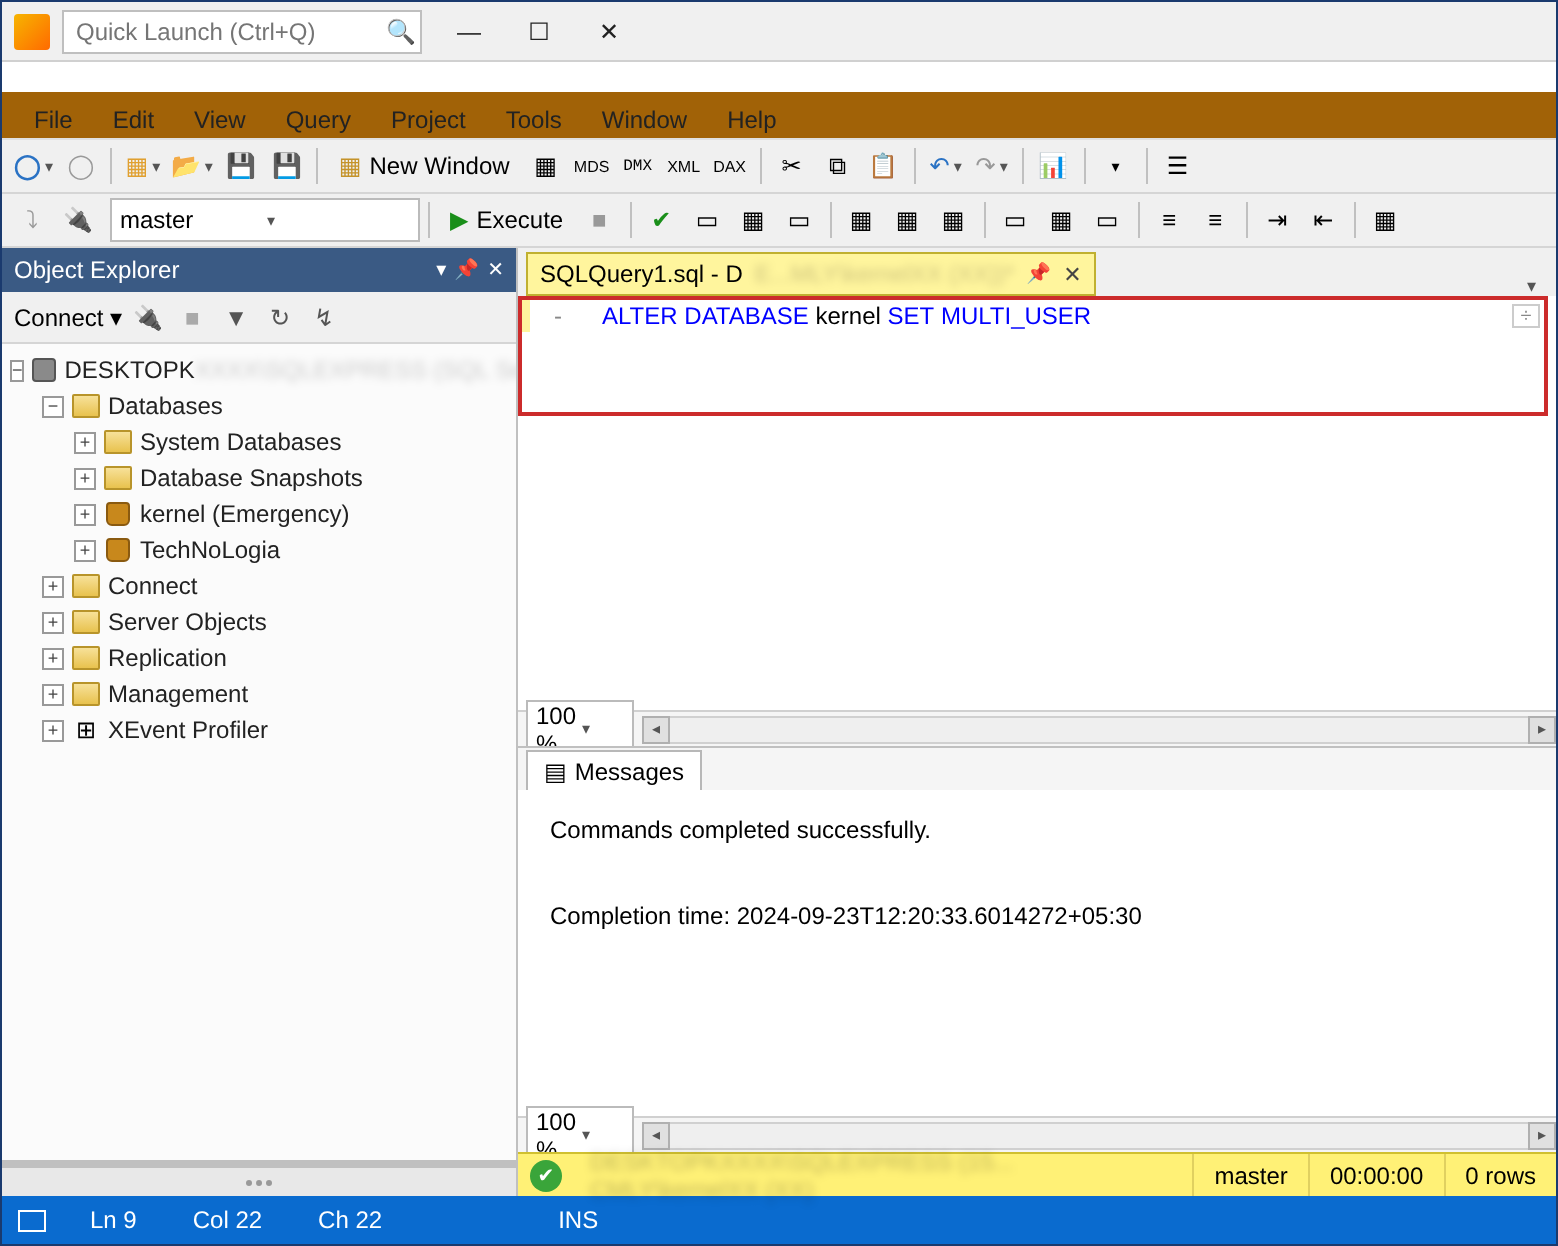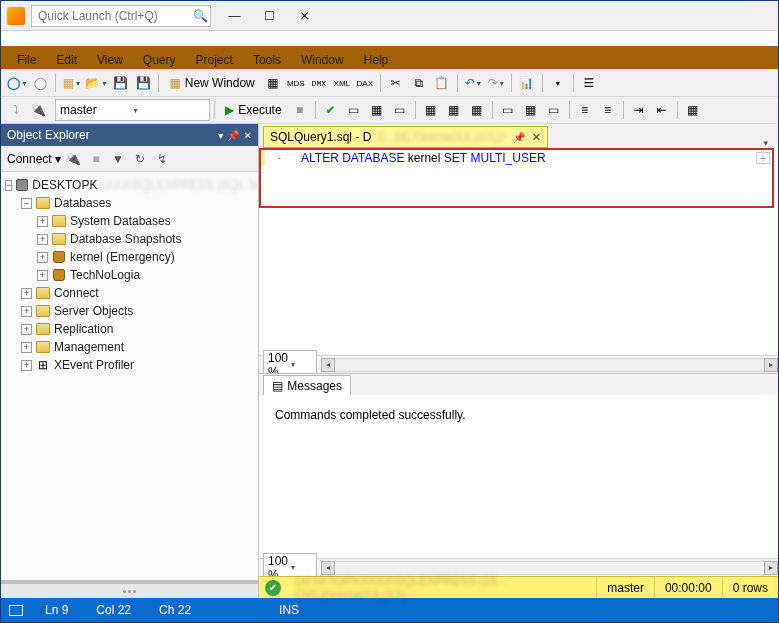--- a/index.html
+++ b/index.html
@@ -375,20 +375,21 @@
 
     <div class="msg-tabs">
       <div class="msg-tab">
         <span>▤</span>
         <span>Messages</span>
       </div>
     </div>
     <div class="msg-body">
       <div>Commands completed successfully.</div>
       <br>
+      <div>Completion time: 2024-09-23T12:20:33.6014272+05:30</div>
     </div>
 
     <div class="zoom-bar">
       <div class="zoom-sel">
           <span>100 %</span>
           <span class="tarrow">▾</span>
         </div>
       <div class="hscroll">
         <div class="hscroll-btn">◂</div>
         <div class="hscroll-track"></div>

